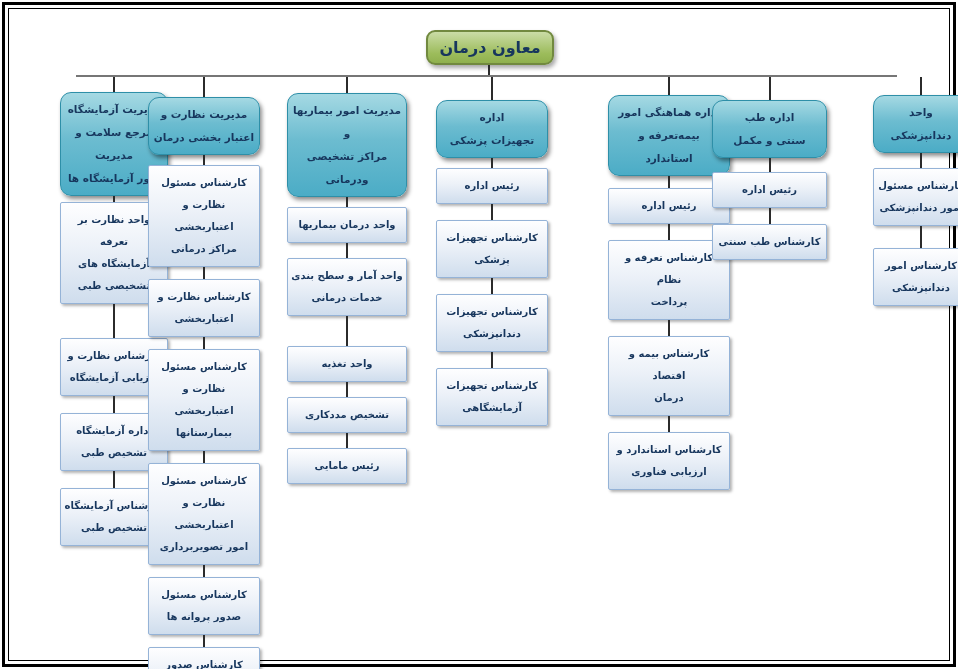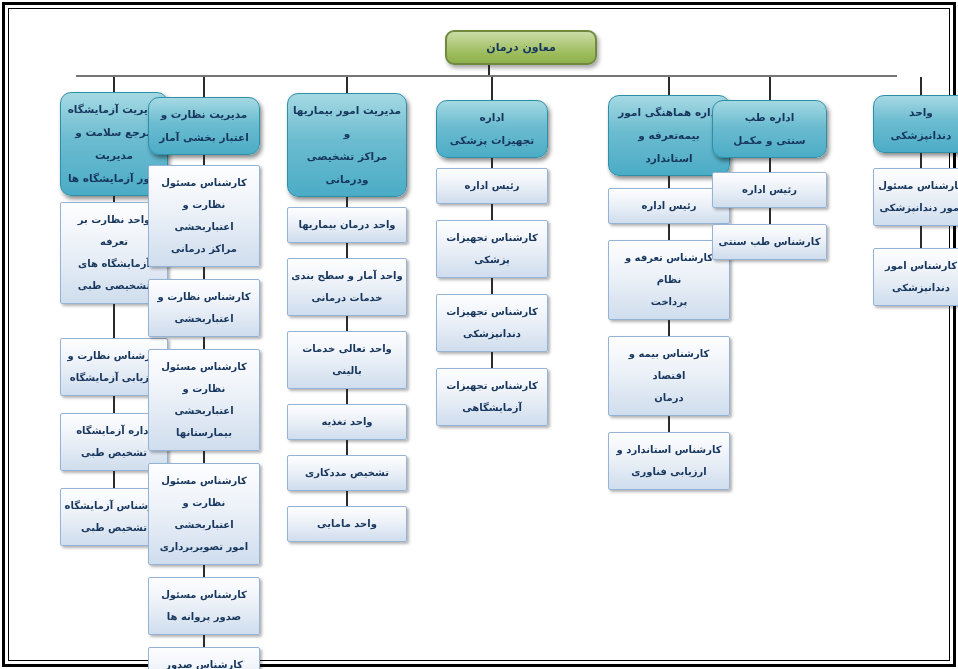--- a/index.html
+++ b/index.html
@@ -4,26 +4,26 @@
 <style>
   html,body{margin:0;padding:0;background:#ffffff;}
   .stage{
     position:relative;width:958px;height:669px;background:#ffffff;
     font-family:"DejaVu Sans",sans-serif;overflow:hidden;
   }
   .frame-outer{position:absolute;inset:2px;border:3px solid #000;pointer-events:none;}
   .frame-inner{position:absolute;inset:8px;border:1px solid #000;pointer-events:none;}
 
   .root-box{
-    position:absolute;left:445px;top:30px;width:152px;height:35px;
+    position:absolute;left:426px;top:30px;width:128px;height:35px;
     box-sizing:border-box;border:2px solid var(--root-border,#71893F);border-radius:9px;
     background:linear-gradient(180deg,#CADCA6 0%,var(--root-fill,#9CBC5B) 70%,#8FB04E 100%);
     box-shadow:2px 3px 4px rgba(0,0,0,.35);
     display:flex;align-items:center;justify-content:center;
-    font-size:11px;font-weight:bold;color:var(--box-text,#17365D);direction:rtl;
+    font-size:16px;font-weight:bold;color:var(--box-text,#17365D);direction:rtl;
   }
   .root-stub{position:absolute;left:488px;top:65px;width:2px;height:12px;background:var(--connector,#2B2B2B);}
   .trunk{position:absolute;left:76px;top:75px;width:821px;height:2px;background:#767676;}
 
   .column{position:absolute;top:77px;display:flex;flex-direction:column;align-items:center;}
   .vline{width:2px;background:var(--connector,#2B2B2B);flex:none;}
   .box{
     box-sizing:border-box;width:100%;text-align:center;direction:rtl;white-space:pre-line;
     font-weight:bold;color:var(--box-text,#17365D);
     display:flex;align-items:center;justify-content:center;flex:none;
@@ -73,21 +73,21 @@
         <div class="vline" style="height: 17px;"></div>
         <div class="box child-box">اداره آزمایشگاه
 تشخیص طبی</div>
         <div class="vline" style="height: 17px;"></div>
         <div class="box child-box">کارشناس آزمایشگاه
 تشخیص طبی</div>
       </div>
       <div class="column" style="left: 148px; width: 112px;">
         <div class="vline" style="height: 20px;"></div>
         <div class="box header-box">مدیریت نظارت و
-اعتبار بخشی آمار</div>
+اعتبار بخشی درمان</div>
         <div class="vline" style="height: 10px;"></div>
         <div class="box child-box">کارشناس مسئول
 نظارت و اعتباربخشی
 مراکز درمانی</div>
         <div class="vline" style="height: 12px;"></div>
         <div class="box child-box">کارشناس نظارت و
 اعتباربخشی</div>
         <div class="vline" style="height: 12px;"></div>
         <div class="box child-box">کارشناس مسئول
 نظارت و اعتباربخشی
@@ -105,28 +105,26 @@
       <div class="column" style="left: 287px; width: 120px;">
         <div class="vline" style="height: 16px;"></div>
         <div class="box header-box">مدیریت امور بیماریها و
 مراکز تشخیصی ودرمانی</div>
         <div class="vline" style="height: 10px;"></div>
         <div class="box child-box">واحد درمان بیماریها</div>
         <div class="vline" style="height: 15px;"></div>
         <div class="box child-box">واحد آمار و سطح بندی
 خدمات درمانی</div>
         <div class="vline" style="height: 15px;"></div>
-        <div class="box child-box">واحد تعالی خدمات
-بالینی</div>
         <div class="vline" style="height: 15px;"></div>
         <div class="box child-box">واحد تغذیه</div>
         <div class="vline" style="height: 15px;"></div>
         <div class="box child-box">تشخیص مددکاری</div>
         <div class="vline" style="height: 15px;"></div>
-        <div class="box child-box">واحد مامایی</div>
+        <div class="box child-box">رئیس مامایی</div>
       </div>
       <div class="column" style="left: 436px; width: 112px;">
         <div class="vline" style="height: 23px;"></div>
         <div class="box header-box">اداره
 تجهیزات پزشکی</div>
         <div class="vline" style="height: 10px;"></div>
         <div class="box child-box">رئیس اداره</div>
         <div class="vline" style="height: 16px;"></div>
         <div class="box child-box">کارشناس تجهیزات
 پزشکی</div>

